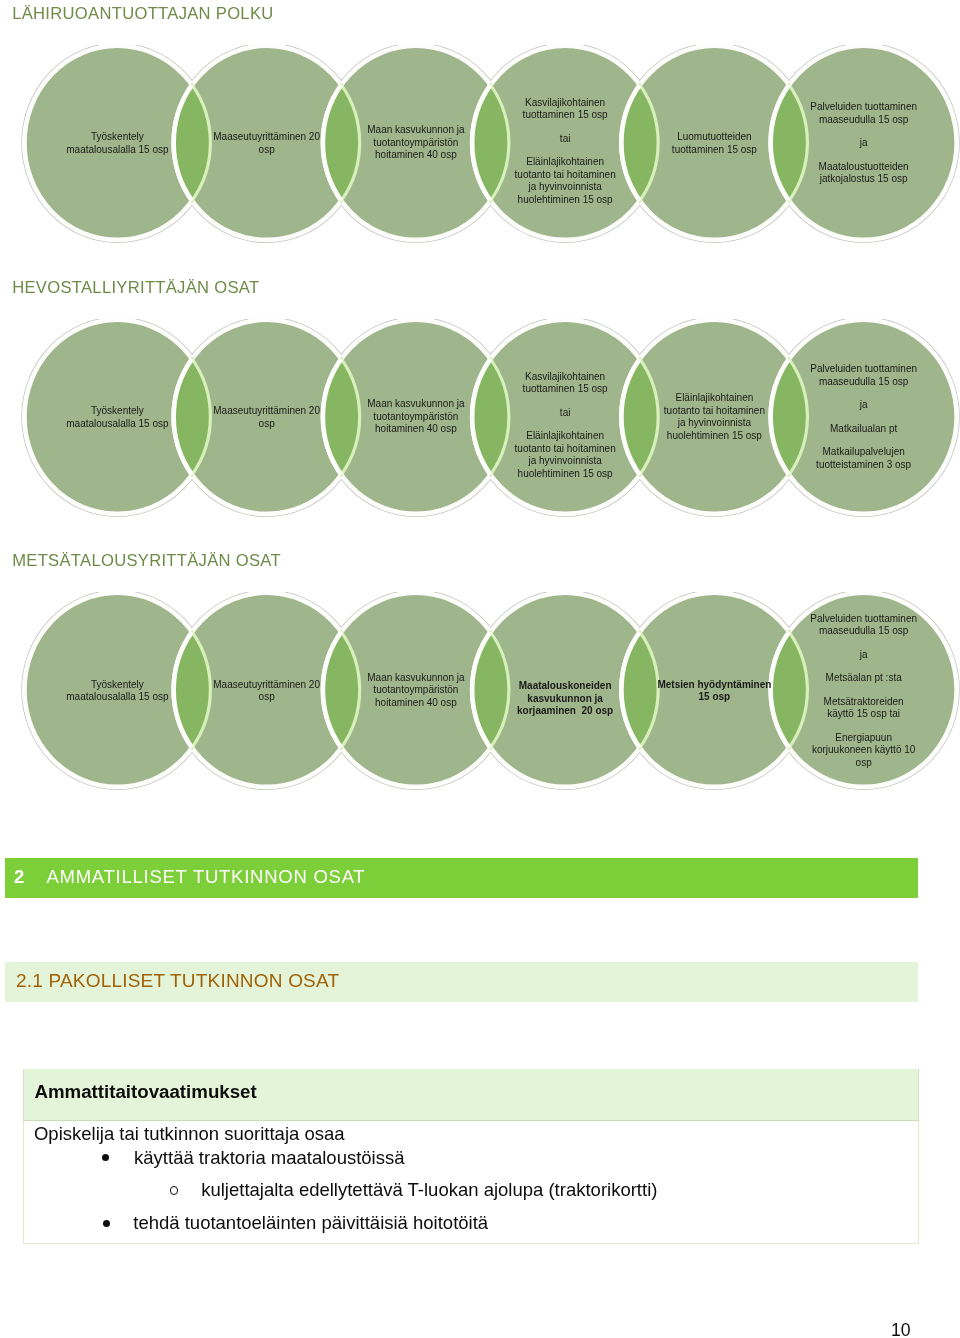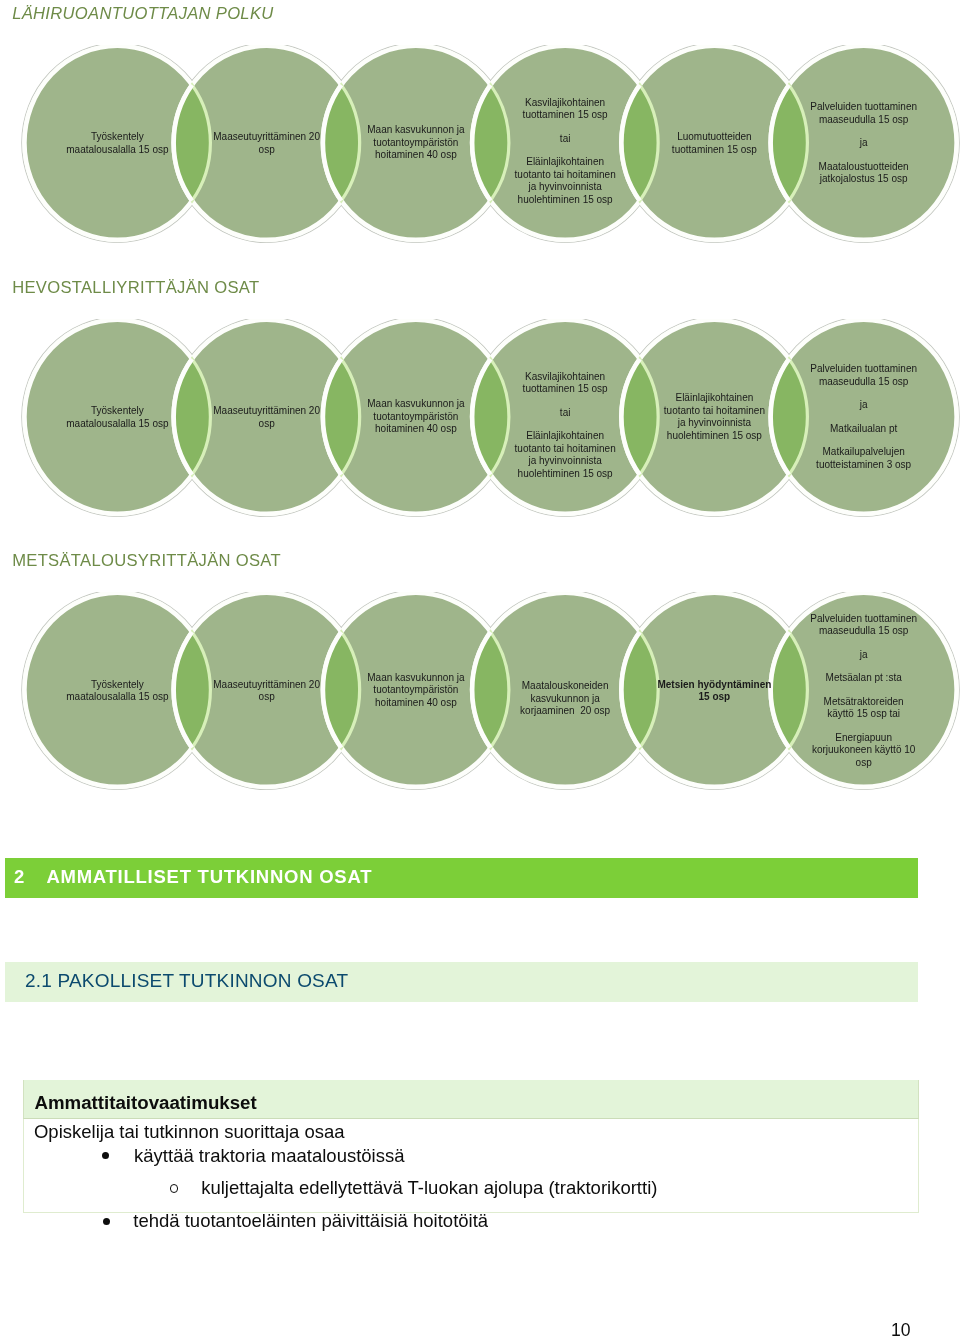--- a/index.html
+++ b/index.html
@@ -16,40 +16,40 @@
   .clabel{position:absolute;text-align:center;color:#1a1a1a;
           font-family:"Liberation Sans",sans-serif;font-size:10px;line-height:12.5px;
           transform:translate(-50%,-50%);white-space:pre;}
   .cpara{margin:0;}
   .cpara + .cpara{margin-top:11px;}
 
   
   .h1bar{position:absolute;left:5px;width:913px;height:40.3px;background:#7CCF38;
          display:flex;align-items:center;}
   .h1num{color:#ffffff;font-size:18.5px;font-weight:bold;letter-spacing:0.6px;margin-left:9px;position:relative;top:-1.5px;}
-  .h1text{color:#ffffff;font-size:18.5px;font-weight:bold;letter-spacing:0.75px;margin-left:21.5px;position:relative;top:-1.5px;}
+  .h1text{color:#ffffff;font-size:18.5px;font-weight:normal;letter-spacing:0.75px;margin-left:21.5px;position:relative;top:-1.5px;}
 
   
   .h2bar{position:absolute;left:5px;width:913px;height:40.3px;background:#E3F4D9;
          display:flex;align-items:center;}
-  .h2text{color:#0c4a6e;font-size:19px;letter-spacing:0.2px;margin-left:20px;position:relative;top:-1px;}
+  .h2text{color:#a16207;font-size:19px;letter-spacing:0.2px;margin-left:11px;position:relative;top:-1px;}
 
   
   .tbl{position:absolute;left:23.4px;width:895.6px;box-sizing:border-box;}
   .tbl .hrow{background:#7CCF38;height:62.3px;box-sizing:border-box;position:relative;}
   .tbl .hrow span{position:absolute;left:10.1px;top:46.8px;color:#fff;font-size:18.6px;
                   font-weight:bold;letter-spacing:0.51px;line-height:0;white-space:nowrap;}
-  .tbl .srow{background:#E3F4D9;height:39px;border-bottom:1px solid #cbdcb8;
+  .tbl .srow{background:#E3F4D9;height:52px;border-bottom:1px solid #cbdcb8;
              border-left:1px solid #d2e2c0;border-right:1px solid #d2e2c0;
-             box-sizing:border-box;position:relative;margin-top:11px;}
+             box-sizing:border-box;position:relative;}
   .tbl .srow span{position:absolute;left:10.1px;top:23.6px;color:#0d0d0d;font-size:18.7px;
                   font-weight:bold;line-height:0;white-space:nowrap;}
   .tbl .brow{background:#fff;padding:15px;box-sizing:border-box;position:relative;
              border-left:1px solid #dfeccf;border-right:1px solid #dfeccf;
-             border-bottom:1px solid #dfeccf;height:94px;}
+             border-bottom:1px solid #dfeccf;height:123px;}
   .brow .lead{margin:0;position:absolute;font-size:18.5px;color:#0d0d0d;
               line-height:0;white-space:nowrap;}
   .brow ul{margin:0;padding:0;list-style:none;}
   .brow li{position:static;}
   .brow .itemtext{position:absolute;font-size:18.5px;color:#0d0d0d;line-height:0;white-space:nowrap;}
   .bull-filled{position:absolute;background:#0d0d0d;border-radius:50%;}
   .bull-hollow{position:absolute;border:1.25px solid #0d0d0d;border-radius:50%;box-sizing:border-box;}
 
   .pageno{position:absolute;left:891px;color:#0d0d0d;font-size:17.6px;line-height:0;white-space:nowrap;}
 </style>
@@ -86,21 +86,21 @@
             <span class="bull-filled" style="left: 78.3px; top: 99.8px; width: 7px; height: 7px;"></span>
             <span class="itemtext" style="left: 108.9px; top: 102.5px;">tehdä tuotantoeläinten päivittäisiä hoitotöitä</span>
           </li>
         </ul>
     </div>
   </div>
 
   <div class="pageno" style="top:1329.6px">10</div>
 
 <div class="path-block" style="top: 0px;">
-      <div class="path-title" style="top: 6px; font-style: italic;">LÄHIRUOANTUOTTAJAN POLKU</div>
+      <div class="path-title" style="top: 6px;">LÄHIRUOANTUOTTAJAN POLKU</div>
       <div class="venn-wrap" style="top: 45px;">
         <svg class="venn-svg" width="960" height="205" viewBox="0 0 960 205">
           <ellipse cx="117.4" cy="97.85" rx="95.6" ry="99.64999999999999" fill="none" stroke="#c4c8c1" stroke-width="1.1"></ellipse>
           <ellipse cx="266.65" cy="97.85" rx="95.6" ry="99.64999999999999" fill="none" stroke="#c4c8c1" stroke-width="1.1"></ellipse>
           <ellipse cx="415.9" cy="97.85" rx="95.6" ry="99.64999999999999" fill="none" stroke="#c4c8c1" stroke-width="1.1"></ellipse>
           <ellipse cx="565.15" cy="97.85" rx="95.6" ry="99.64999999999999" fill="none" stroke="#c4c8c1" stroke-width="1.1"></ellipse>
           <ellipse cx="714.4" cy="97.85" rx="95.6" ry="99.64999999999999" fill="none" stroke="#c4c8c1" stroke-width="1.1"></ellipse>
           <ellipse cx="863.65" cy="97.85" rx="95.6" ry="99.64999999999999" fill="none" stroke="#c4c8c1" stroke-width="1.1"></ellipse>
           <ellipse cx="117.4" cy="97.85" rx="93" ry="97.05" fill="#9FB58B" stroke="#fdfefb" stroke-width="4.6"></ellipse>
           <ellipse cx="266.65" cy="97.85" rx="93" ry="97.05" fill="#9FB58B" stroke="#fdfefb" stroke-width="4.6"></ellipse>
@@ -185,18 +185,18 @@
           <path d="M 490.525 39.934386594209066 A 93 97.05 0 0 0 490.525 155.76561340579093 A 93 97.05 0 0 0 490.525 39.934386594209066 Z" fill="#87B662" stroke="#d7efb9" stroke-width="3.2"></path>
           <path d="M 490.525 39.934386594209066 A 93 97.05 0 0 0 490.525 155.76561340579093" fill="none" stroke="#fdfefb" stroke-width="4.6"></path>
           <path d="M 639.775 39.934386594209066 A 93 97.05 0 0 0 639.775 155.76561340579093 A 93 97.05 0 0 0 639.775 39.934386594209066 Z" fill="#87B662" stroke="#d7efb9" stroke-width="3.2"></path>
           <path d="M 639.775 39.934386594209066 A 93 97.05 0 0 0 639.775 155.76561340579093" fill="none" stroke="#fdfefb" stroke-width="4.6"></path>
           <path d="M 789.025 39.934386594209066 A 93 97.05 0 0 0 789.025 155.76561340579093 A 93 97.05 0 0 0 789.025 39.934386594209066 Z" fill="#87B662" stroke="#d7efb9" stroke-width="3.2"></path>
           <path d="M 789.025 39.934386594209066 A 93 97.05 0 0 0 789.025 155.76561340579093" fill="none" stroke="#fdfefb" stroke-width="4.6"></path>
         </svg>
         <div class="clabel" style="left: 117.4px; top: 98.45px;"><div class="cpara"><div>Työskentely</div><div>maatalousalalla 15 osp</div></div></div>
         <div class="clabel" style="left: 266.65px; top: 98.45px;"><div class="cpara"><div>Maaseutuyrittäminen 20</div><div>osp</div></div></div>
         <div class="clabel" style="left: 415.9px; top: 98.45px;"><div class="cpara"><div>Maan kasvukunnon ja</div><div>tuotantoympäristön</div><div>hoitaminen 40 osp</div></div></div>
-        <div class="clabel" style="left: 565.15px; top: 106.85px;"><div class="cpara"><div>Maatalouskoneiden</div><div>kasvukunnon ja</div><div>korjaaminen  20 osp</div></div></div>
+        <div class="clabel" style="left: 565.15px; top: 106.85px; font-weight: bold;"><div class="cpara"><div>Maatalouskoneiden</div><div>kasvukunnon ja</div><div>korjaaminen  20 osp</div></div></div>
         <div class="clabel" style="left: 714.4px; top: 98.45px; font-weight: bold;"><div class="cpara"><div>Metsien hyödyntäminen</div><div>15 osp</div></div></div>
         <div class="clabel" style="left: 863.65px; top: 98.45px;"><div class="cpara"><div>Palveluiden tuottaminen</div><div>maaseudulla 15 osp</div></div><div class="cpara"><div>ja</div></div><div class="cpara"><div>Metsäalan pt :sta</div></div><div class="cpara"><div>Metsätraktoreiden</div><div>käyttö 15 osp tai</div></div><div class="cpara"><div>Energiapuun</div><div>korjuukoneen käyttö 10</div><div>osp</div></div></div>
       </div>
     </div>
   </div>
 
 </body></html>

